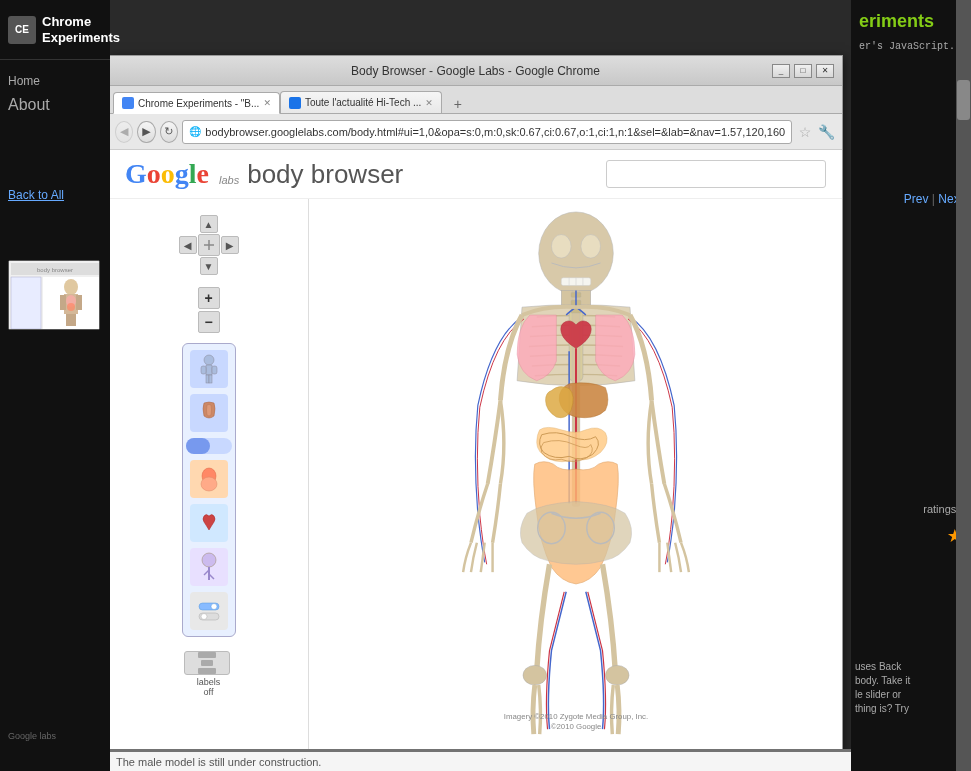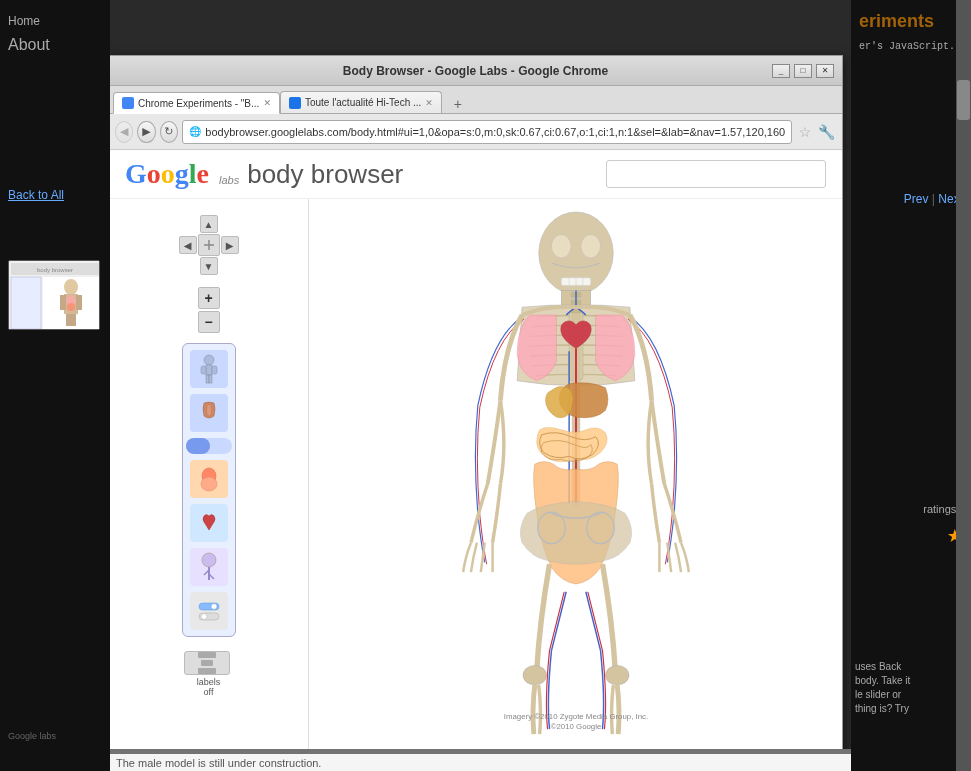--- a/index.html
+++ b/index.html
@@ -76,21 +76,21 @@
       right: 0;
       top: 0;
       width: 120px;
       height: 771px;
       background: #111;
       z-index: 10;
       padding: 10px 8px;
     }
 
     .right-title {
-      color: #a16207;
+      color: #84cc16;
       font-size: 18px;
       font-weight: bold;
       line-height: 1.3;
       margin-bottom: 8px;
     }
 
     .right-subtitle {
       color: #aaa;
       font-size: 10px;
       margin-bottom: 20px;
@@ -181,21 +181,20 @@
       align-items: center;
       padding: 0 8px;
       position: relative;
     }
 
     .browser-title-text {
       flex: 1;
       text-align: center;
       font-size: 12px;
       color: #333;
-      font-weight: bold;
     }
 
     .window-controls {
       position: absolute;
       right: 8px;
       display: flex;
       gap: 4px;
     }
 
     .win-btn {
@@ -552,21 +551,21 @@
     }
 
     
     .status-bar {
       position: absolute;
       bottom: 0;
       left: 108px;
       right: 15px;
       height: 22px;
       background: #f5f5f5;
-      border-top: 5px solid #737373;
+      border-top: 3px solid #737373;
       display: flex;
       align-items: center;
       padding: 0 8px;
       font-size: 11px;
       color: #555;
       z-index: 6;
     }
 
     
     .screenshot-thumb {
@@ -587,20 +586,26 @@
       height: 530px;
     }
 
   </style>
 </head>
 <body>
 
 <div class="outer-bg">
 
   <div class="left-sidebar">
+    <div class="ce-logo">
+      <div class="ce-logo-box">
+        <span>CE</span>
+      </div>
+      <div class="ce-title">Chrome Experiments</div>
+    </div>
     <div class="left-nav">
       <a style="color:#aaa;font-size:12px;text-decoration:none;display:block;padding:4px 0;">Home</a>
       <a style="color:#aaa;font-size:16px;text-decoration:none;display:block;padding:4px 0;">About</a>
     </div>
     <div class="back-to-all">Back to All</div>
 
     <div class="screenshot-thumb">
       <svg width="92" height="70" viewBox="0 0 92 70">
         <rect width="92" height="70" fill="#f0f0f0"></rect>
         <rect x="2" y="2" width="88" height="12" fill="#ddd"></rect>

